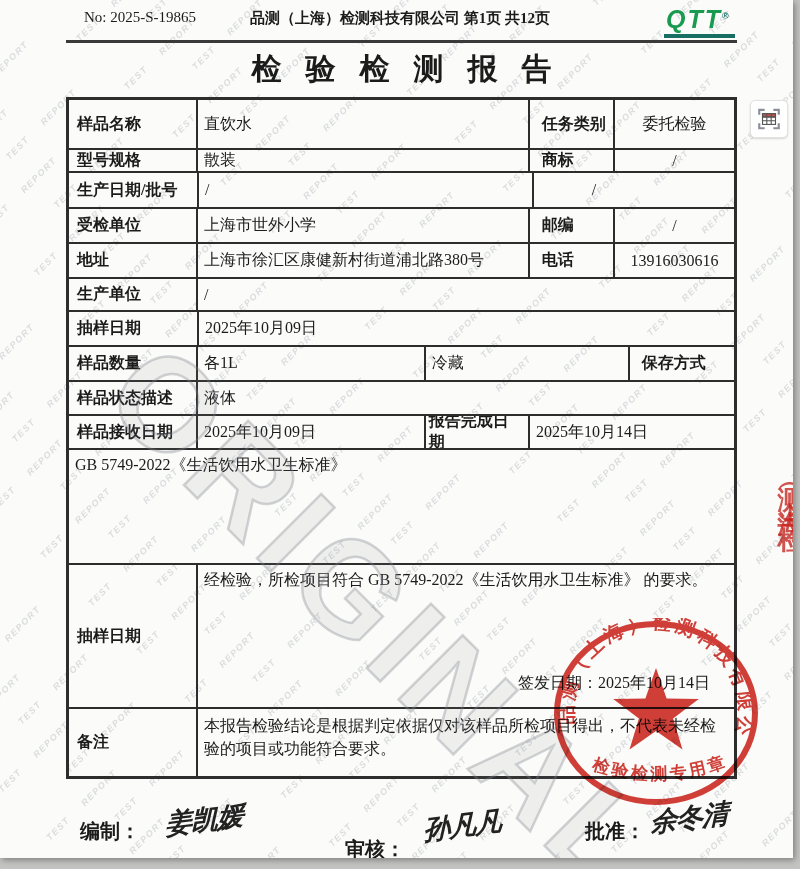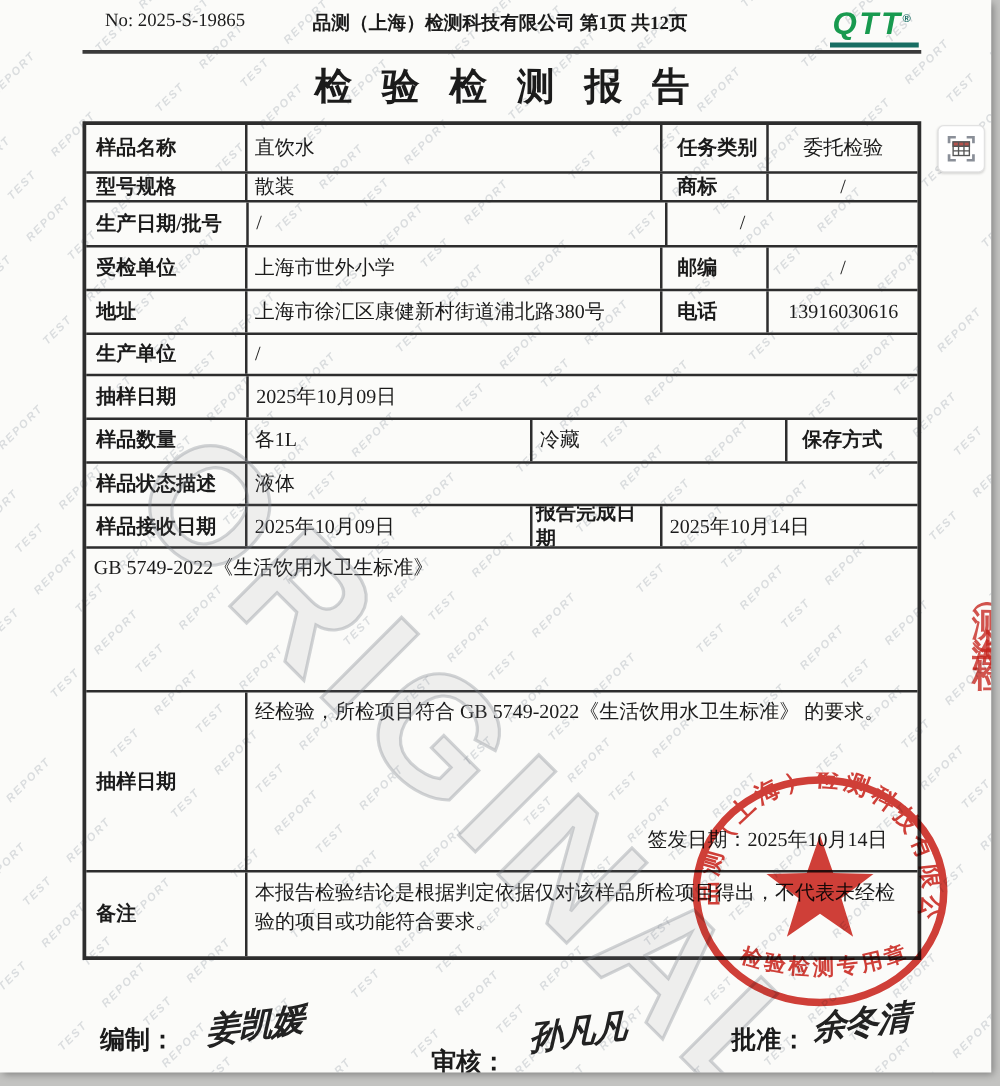--- a/index.html
+++ b/index.html
@@ -138,21 +138,21 @@
   <div class="wm-original">ORIGINAL</div>
 
   <div class="hdr-no">No: 2025-S-19865</div>
   <div class="hdr-center">品测（上海）检测科技有限公司 第1页 共12页</div>
   <div class="logo"><span>QTT</span><span class="reg">®</span></div>
   <div class="hdr-rule"></div>
   <h1 class="title">检验检测报告</h1>
 
   <div class="tbl">
 
-    <div class="r" style="height:39px">
+    <div class="r" style="height:50px">
       <div class="c lab" style="width:130px">样品名称</div>
       <div class="c" style="width:335px">直饮水</div>
       <div class="c lab3" style="width:86px">任务类别</div>
       <div class="c cen" style="width:120px">委托检验</div>
     </div>
 
     <div class="r" style="height:23px">
       <div class="c lab" style="width:130px">型号规格</div>
       <div class="c" style="width:335px">散装</div>
       <div class="c lab3" style="width:86px">商标</div>

